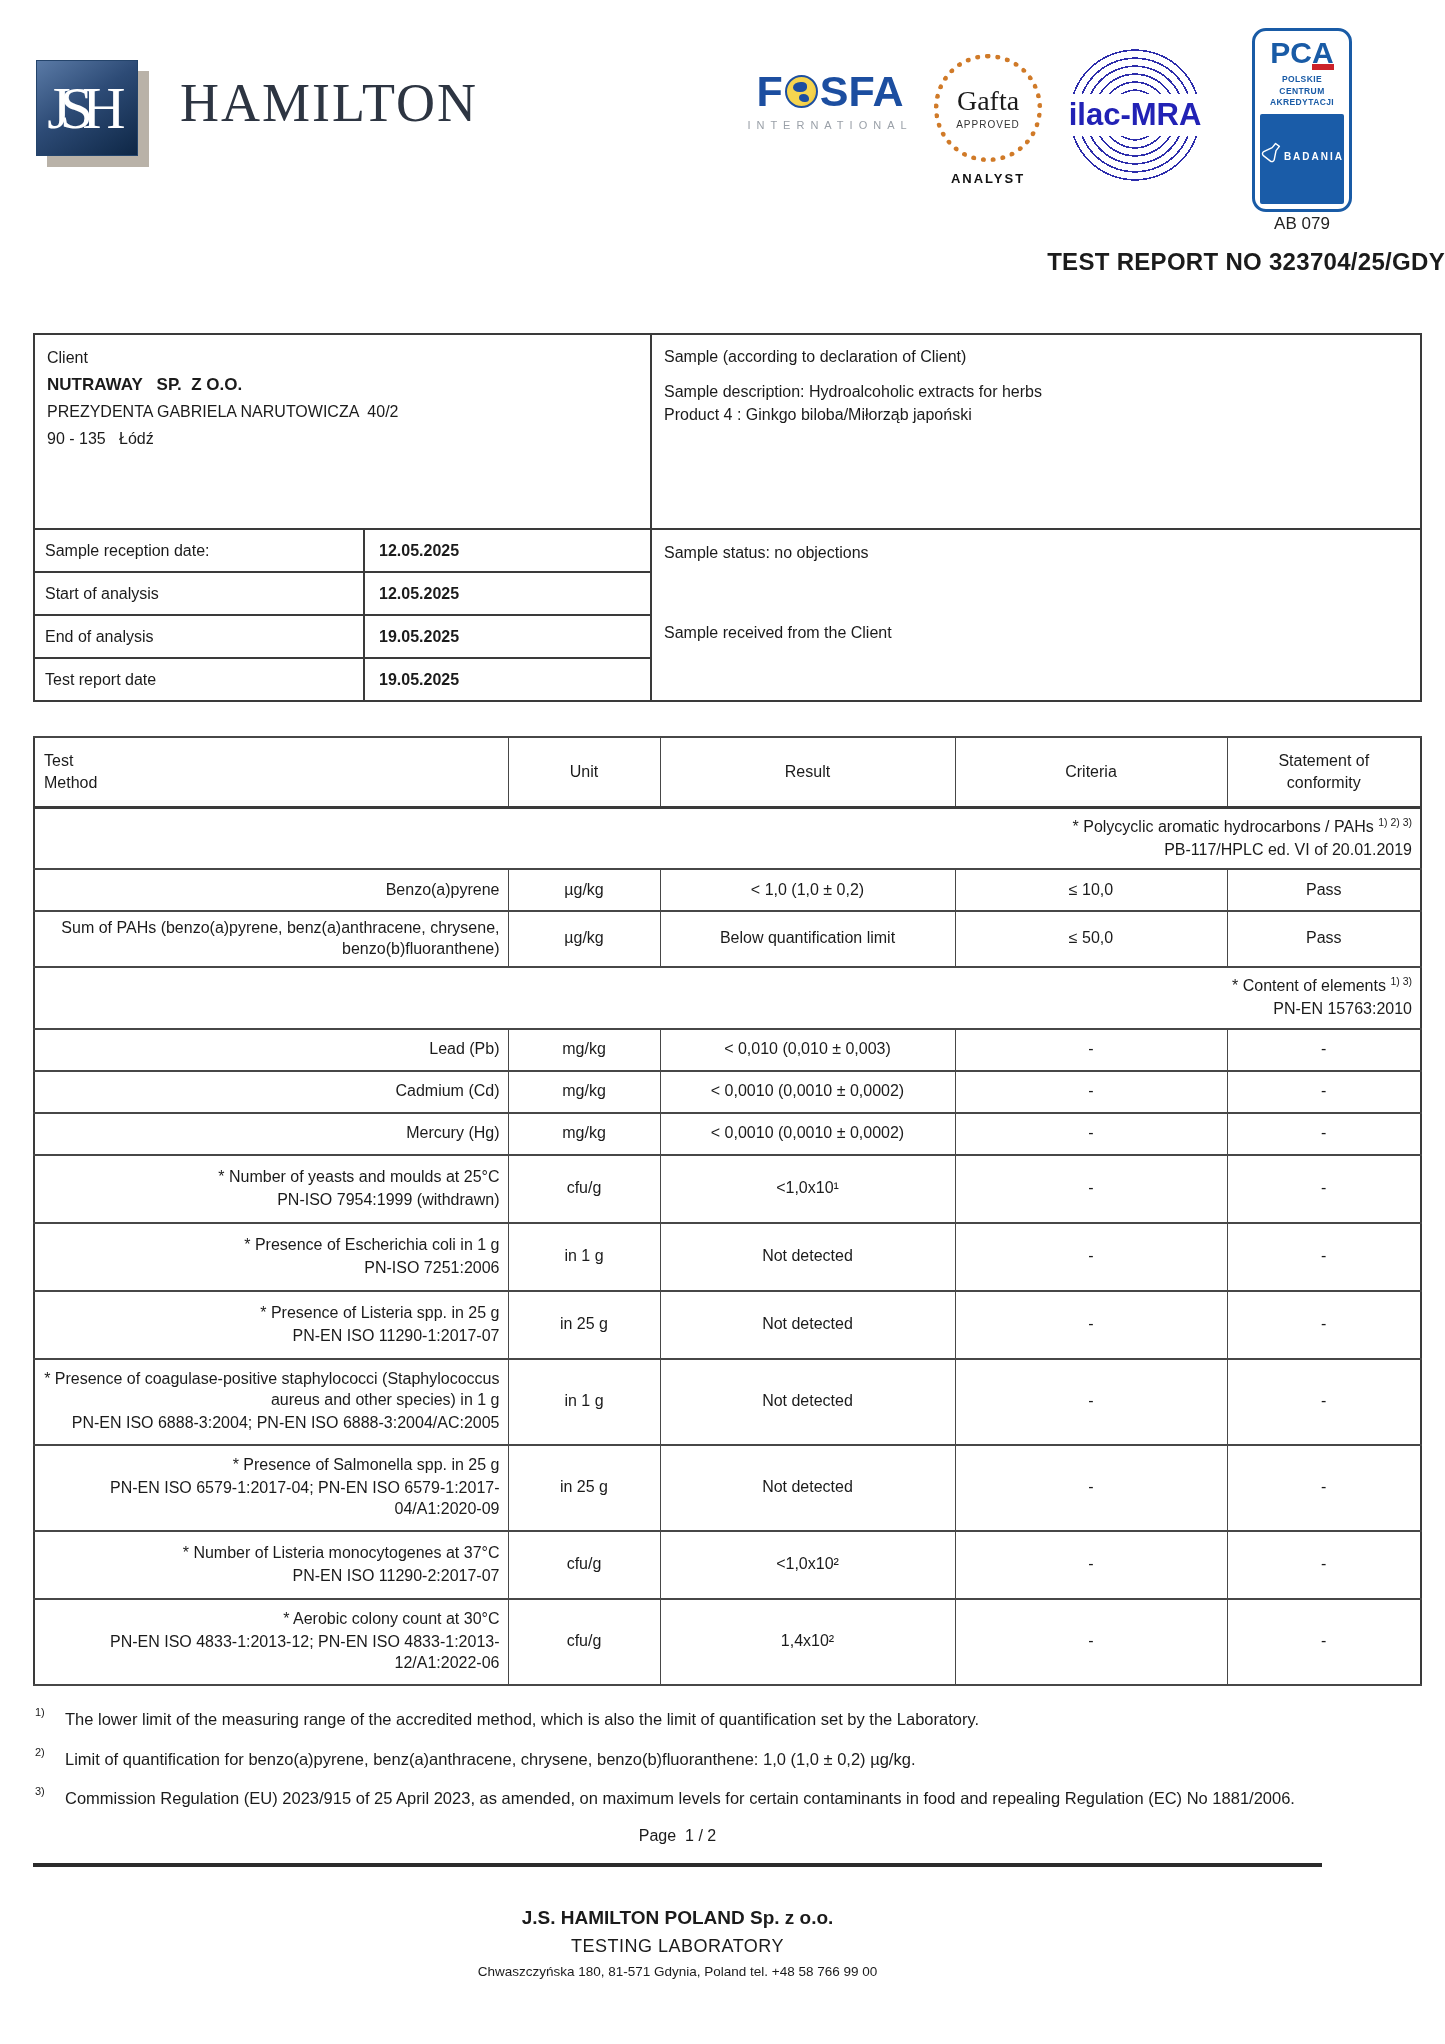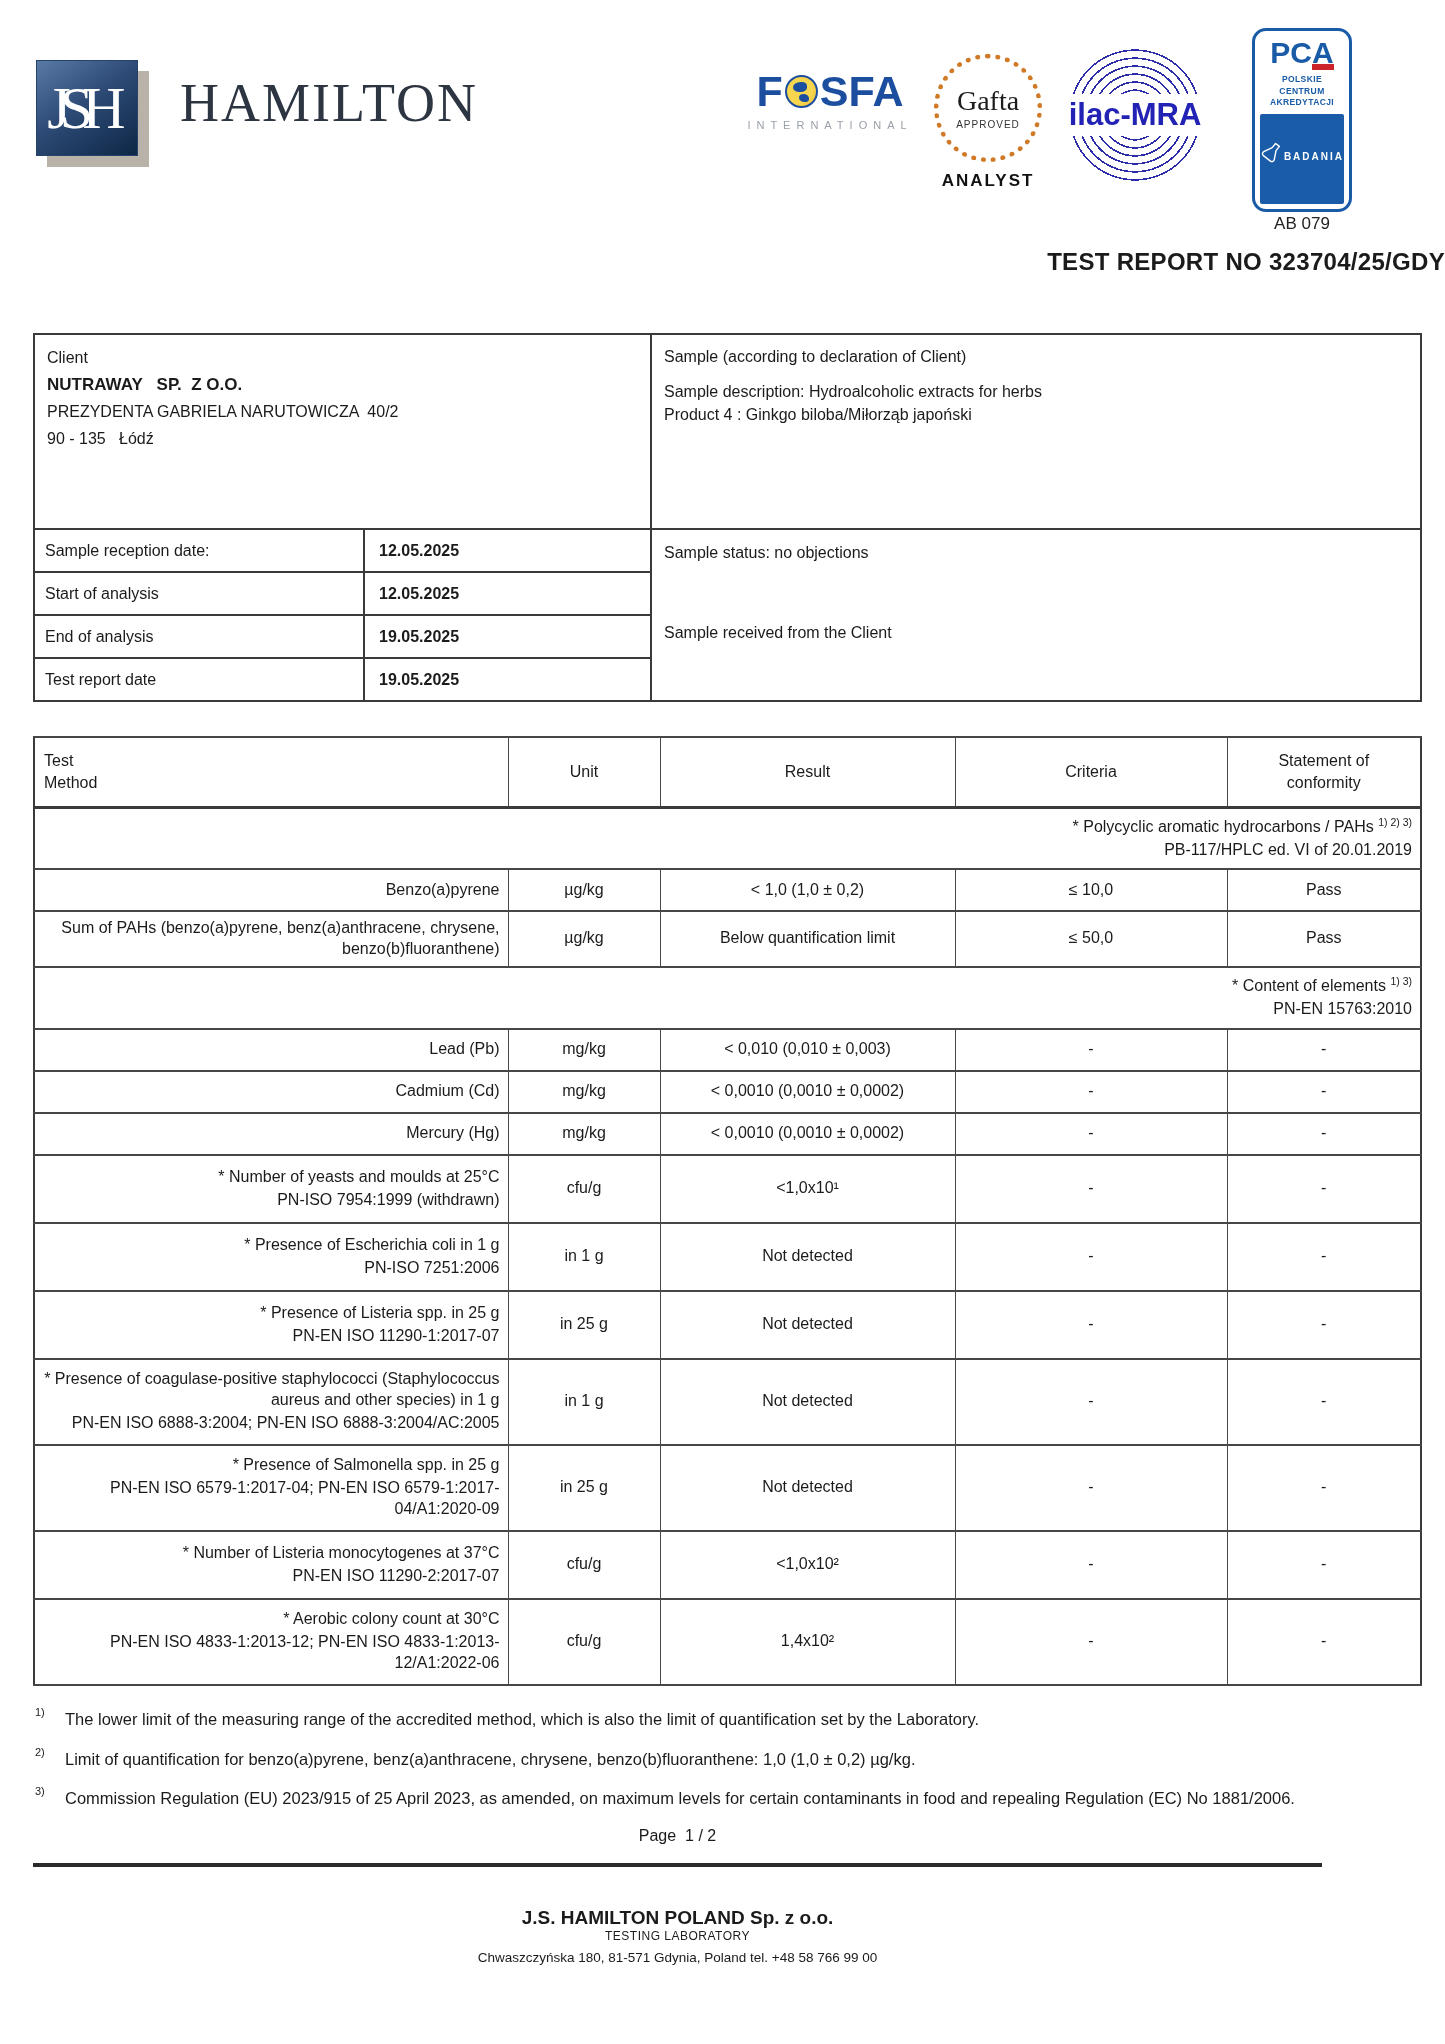--- a/index.html
+++ b/index.html
@@ -31,21 +31,21 @@
   .fosfa-globe::after { content:""; position:absolute; left:12px; bottom:4px; width:10px; height:8px;
     background:#1c4ea0; border-radius:50% 60% 40% 60%; }
   .fosfa-sub { margin-top:6px; font-size:11px; letter-spacing:6px; color:#9aa0a8; }
 
   .gafta { position:absolute; left:926px; top:54px; width:124px; text-align:center; }
   .gafta-ring { width:108px; height:108px; margin:0 auto; border-radius:50%;
     border:5px dotted #d07a28; background:#fff;
     display:flex; flex-direction:column; align-items:center; justify-content:center; }
   .gafta-name { font-family:"Liberation Serif","DejaVu Serif",serif; font-size:28px; color:#1c1c1c; line-height:1; }
   .gafta-approved { font-size:10px; letter-spacing:1px; color:#333; margin-top:4px; }
-  .gafta-analyst { margin-top:9px; font-size:17px; font-weight:bold; letter-spacing:2px; color:#111; }
+  .gafta-analyst { margin-top:9px; font-size:13px; font-weight:bold; letter-spacing:2px; color:#111; }
 
   .ilac { position:absolute; left:1066px; top:46px; width:142px; height:142px; }
   .ilac-circle { width:138px; height:138px; border-radius:50%;
     background:repeating-radial-gradient(circle at 50% 50%, #2c2cab 0 1.6px, transparent 1.6px 8px);
     position:relative; }
   .ilac-band { position:absolute; left:-6px; right:-6px; top:50%; transform:translateY(-50%);
     height:42px; background:#fff; display:flex; align-items:center; justify-content:center; }
   .ilac-text { font-size:31px; font-weight:bold; color:#2222b5; }
 
   .pca { position:absolute; left:1252px; top:28px; width:100px; }
@@ -96,21 +96,21 @@
   
   .footnotes { margin-top:22px; }
   .footnote { position:relative; padding-left:32px; margin-bottom:16px; font-size:16.5px; }
   .fn-ref { position:absolute; left:2px; top:-2px; font-size:11px; }
   .fn-text { line-height:1.45; }
 
   .page-indicator { text-align:center; font-size:16px; margin-top:12px; }
   .footer-rule { height:4px; background:#2b2b2b; margin-top:18px; }
   .footer { text-align:center; margin-top:40px; }
   .footer-company { font-size:19px; font-weight:bold; }
-  .footer-lab { font-size:12px; letter-spacing:0.5px; }
+  .footer-lab { font-size:18px; margin-top:7px; letter-spacing:0.5px; }
   .footer-address { font-size:13.5px; margin-top:7px; }
 </style>
 </head>
 <body>
 
 <div class="page">
 
   <div class="jsh-logo">
     <div class="jsh-shadow"></div>
     <div class="jsh-box">

